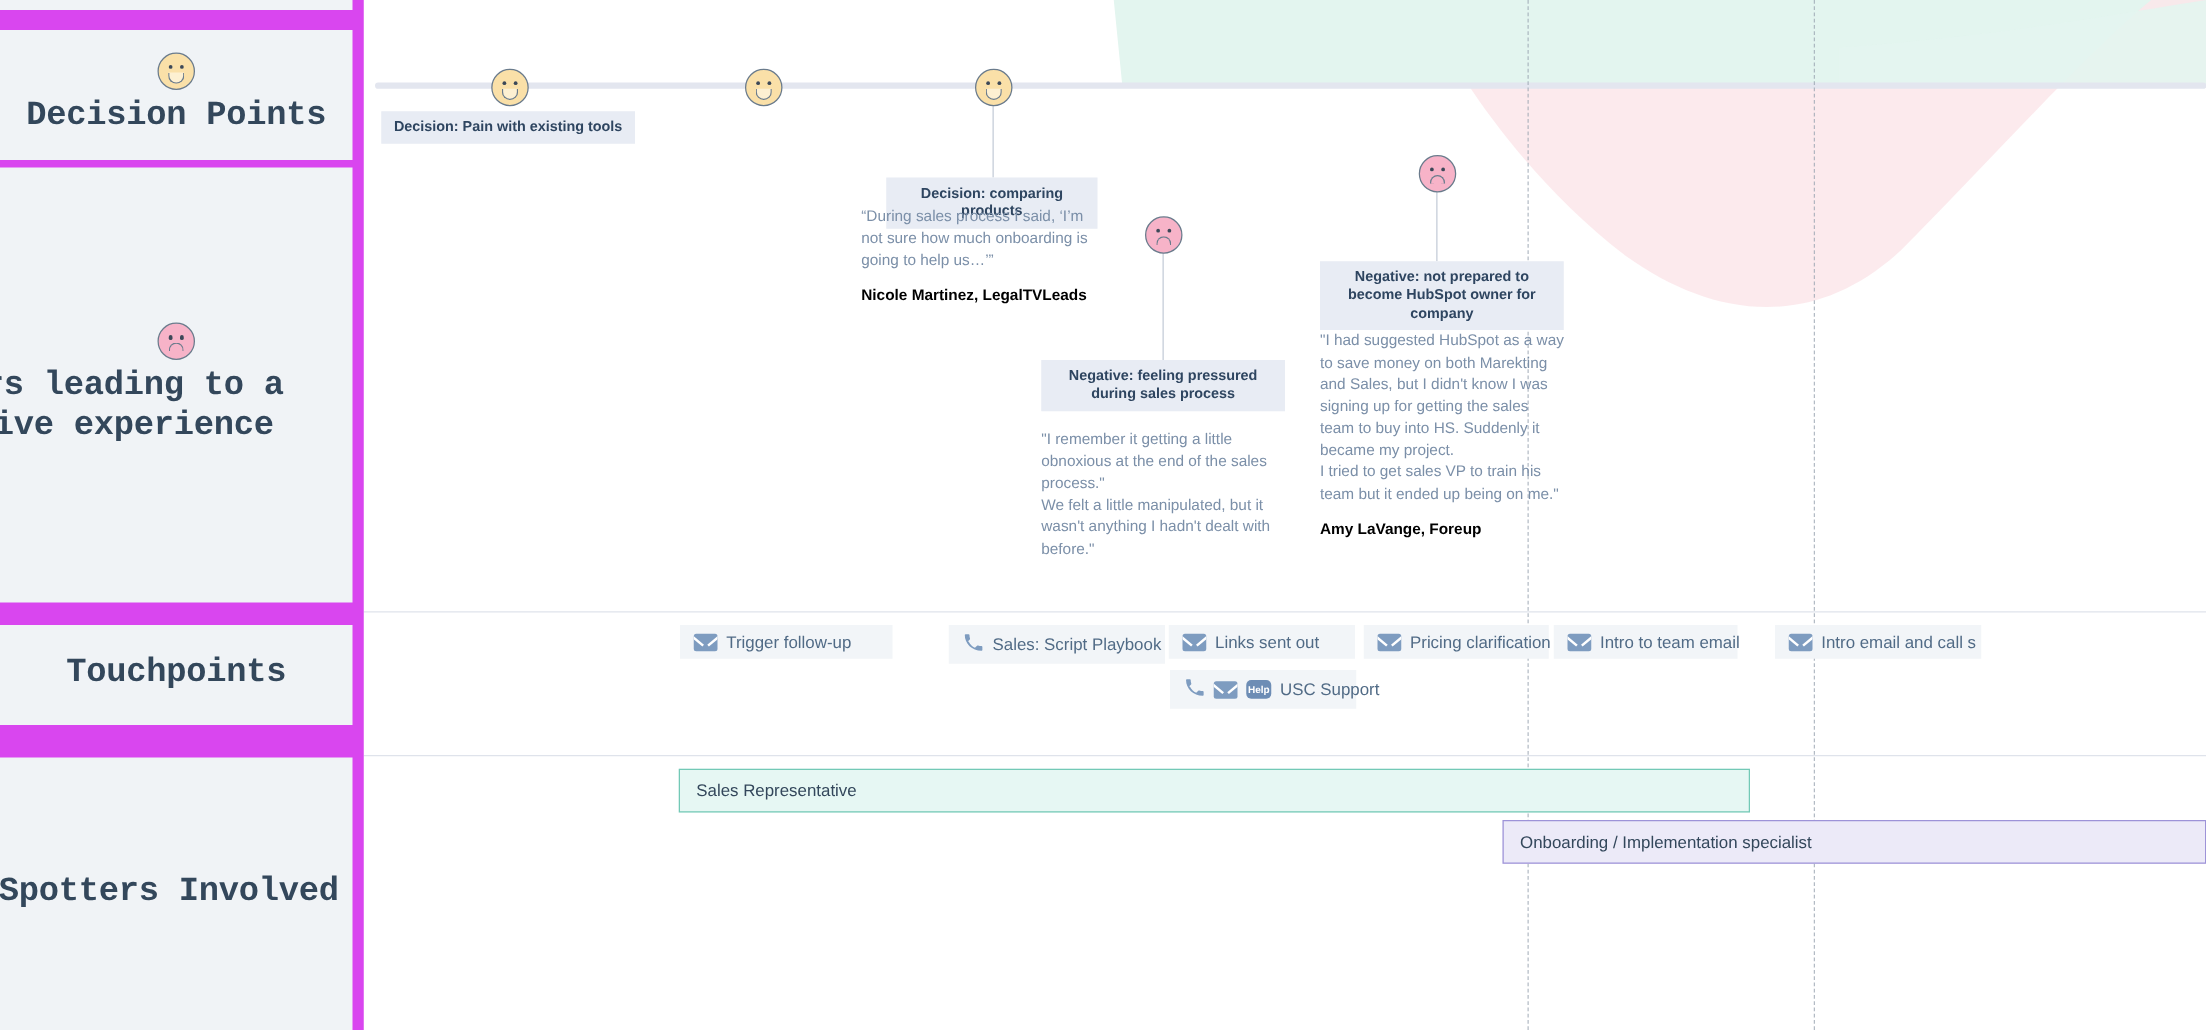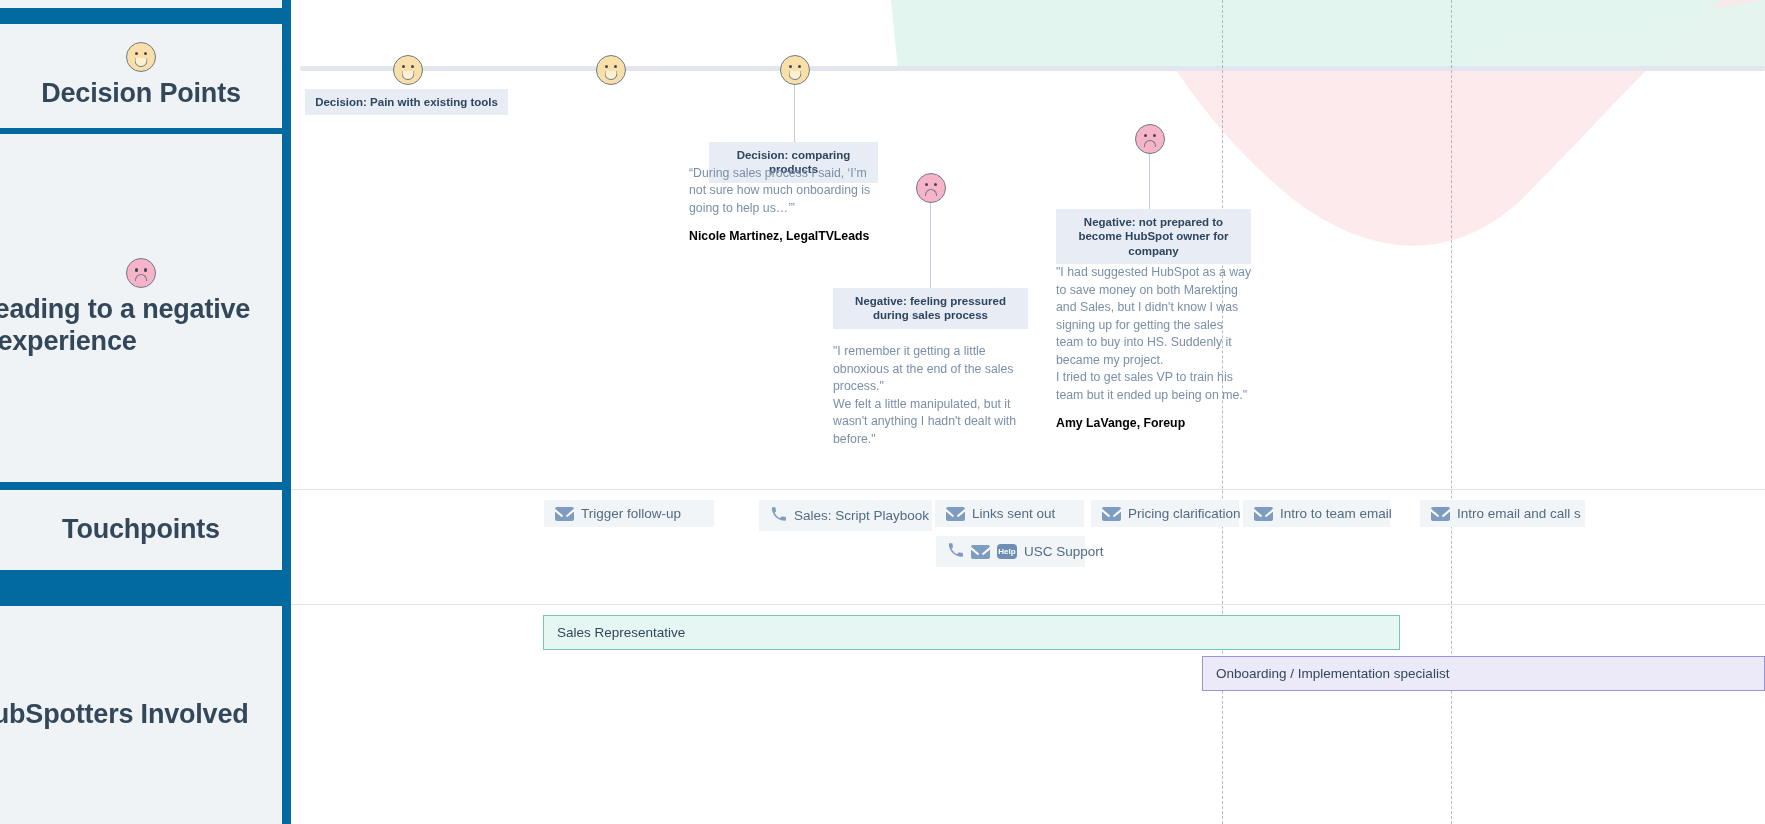--- a/index.html
+++ b/index.html
@@ -5,29 +5,29 @@
   * { box-sizing: border-box; margin: 0; padding: 0; }
   html, body {
     width: 1765px; height: 824px;
     background: #ffffff;
     font-family: "Liberation Sans", sans-serif;
     overflow: hidden;
   }
   #stage { position: relative; width: 1765px; height: 824px; overflow: hidden; background:#fff; }
 
   
-  .sidebar { position:absolute; left:0; top:0; width:291px; height:824px; background:#0369a1; z-index:6; }
+  .sidebar { position:absolute; left:0; top:0; width:291px; height:824px; background:#d946ef; z-index:6;font-family:Liberation Mono, monospace; }
   .side-row {
     position:absolute; left:0; width:282px; background:#f0f3f6;
     display:flex; flex-direction:column; align-items:center; justify-content:center;
   }
   .side-row.r0 { top:-8px;  height:16px; }
   .side-row.r1 { top:24px;  height:104px; }
   .side-row.r2 { top:134px; height:348px; }
-  .side-row.r3 { top:490px; height:80px; }
+  .side-row.r3 { top:500px; height:80px; }
   .side-row.r4 { top:606px; height:218px; }
   .side-title {
     color:#33475b; font-size:27px; font-weight:700; letter-spacing:-0.2px;
     text-align:center; line-height:1.18; white-space:nowrap;
   }
   .side-title.wrap { white-space:normal; width:430px; margin-left:-148px; text-align:center; }
   .side-emoji { font-size:0; line-height:0; margin-bottom:6px; }
 
   
   .face { position:relative; width:30px; height:30px; border-radius:50%; display:inline-block; }

